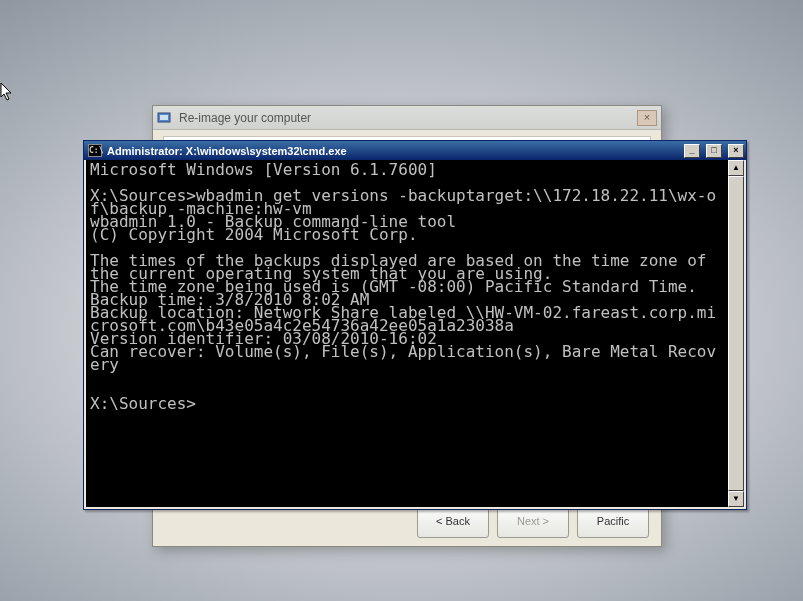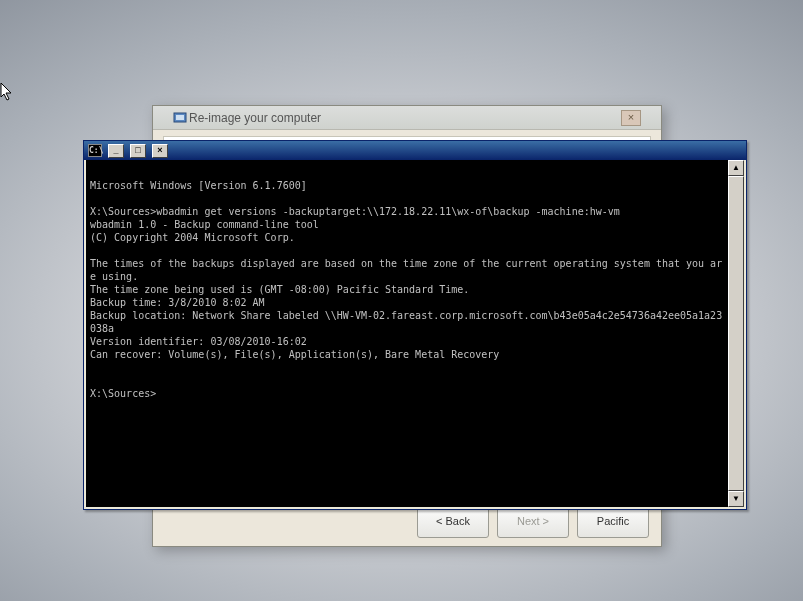--- a/index.html
+++ b/index.html
@@ -29,21 +29,22 @@
     width: 510px; height: 442px;
     background: #e9e9e1;
     border: 1px solid #8a8a80;
     box-shadow: 4px 4px 12px rgba(0,0,0,0.25);
   }
   .dlg-reimage .titlebar {
     height: 24px;
     background: linear-gradient(#dcdedc, #cfd2ce);
     display: flex;
     align-items: center;
-    padding: 0 20px;
+    gap: 6px;
+    padding: 0 4px;
     border-bottom: 1px solid #b8b8b0;
     color: #555;
   }
   .dlg-reimage .titlebar .ticon {
     width: 16px; height: 14px;
     display: inline-flex; align-items: center; justify-content: center;
   }
   .dlg-reimage .titlebar .tclose {
     margin-left: auto;
     width: 20px; height: 16px;
@@ -115,24 +116,24 @@
     margin-left: 1px;
   }
   .cmd-client {
     position: absolute;
     top: 19px; left: 2px; right: 2px; bottom: 2px;
     background: #000;
     display: flex;
   }
   .cmd-text {
     flex: 1;
-    padding: 19px 4px;
+    padding: 3px 4px;
     color: #c0c0c0;
     font-family: "Lucida Console", Consolas, monospace;
-    font-size: 10px; line-height: 13px;
+    font-size: 16px; line-height: 13px;
     white-space: pre-wrap;
     word-break: break-all;
     overflow: hidden;
   }
   .cmd-scroll {
     width: 16px;
     background: #d4d0c8;
     display: flex; flex-direction: column;
   }
   .sbtn {
@@ -177,20 +178,21 @@
         <span class="winbtn">&lt; Back</span>
         <span class="winbtn disabled">Next &gt;</span>
         <span class="winbtn">Pacific</span>
       </div>
     </div>
   </div>
 
   <div class="cmdwin">
     <div class="cmd-titlebar">
       <span class="cicon">C:\</span>
+      <span class="title">Administrator: X:\windows\system32\cmd.exe</span>
       <span class="cmd-sysbtn">_</span>
       <span class="cmd-sysbtn">□</span>
       <span class="cmd-sysbtn">×</span>
     </div>
     <div class="cmd-client">
       <div class="cmd-text"><span>Microsoft Windows [Version 6.1.7600]</span>
 <span></span>
 <span>X:\Sources&gt;wbadmin get versions -backuptarget:\\172.18.22.11\wx-of\backup -machine:hw-vm</span>
 <span>wbadmin 1.0 - Backup command-line tool</span>
 <span>(C) Copyright 2004 Microsoft Corp.</span>

